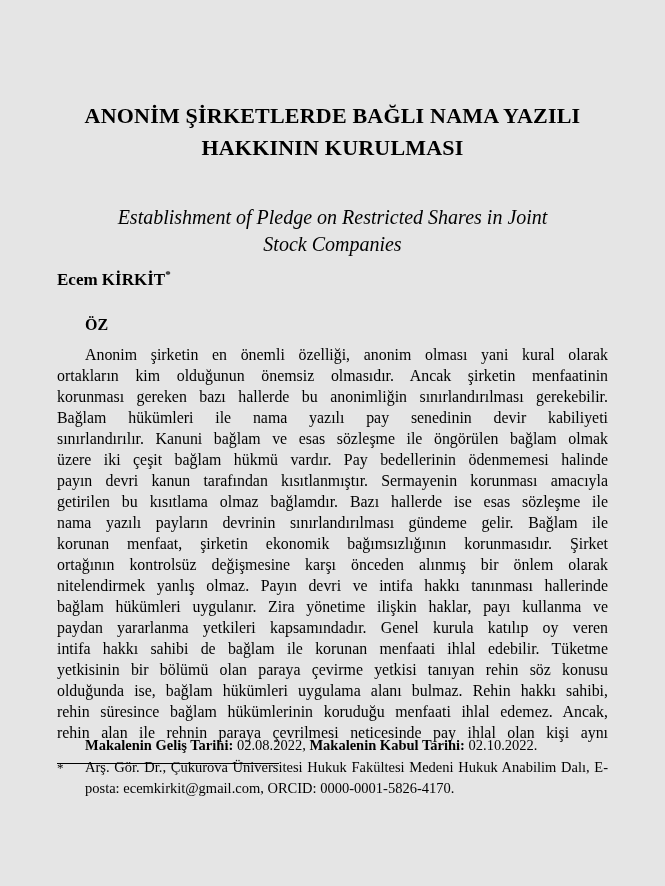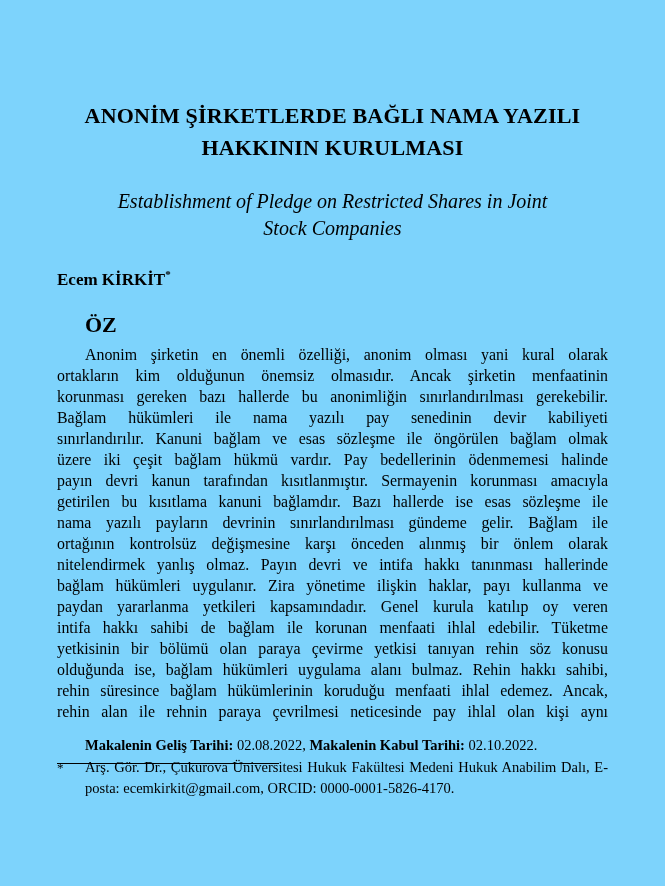--- a/index.html
+++ b/index.html
@@ -4,39 +4,39 @@
 <style>
   html, body {
     margin: 0;
     padding: 0;
     background: #ffffff;
   }
   .page {
     position: relative;
     width: 665px;
     height: 886px;
-    background: #7dd3fc;
+    background: #e5e5e5;
     color: #000000;
     font-family: "Liberation Serif", "DejaVu Serif", serif;
     overflow: hidden;
   }
   .title-block {
     position: absolute;
     top: 100px;
     left: 57px;
     right: 57px;
     text-align: center;
     font-weight: bold;
     font-size: 22px;
     line-height: 32px;
     letter-spacing: 0.2px;
   }
   .subtitle-block {
     position: absolute;
-    top: 188px;
+    top: 204px;
     left: 57px;
     right: 57px;
     text-align: center;
     font-style: italic;
     font-size: 20px;
     line-height: 27px;
   }
   .author-line {
     position: absolute;
     top: 268px;
@@ -49,21 +49,21 @@
   }
   .author-line sup {
     font-size: 11px;
     line-height: 0;
   }
   .oz-heading {
     position: absolute;
     top: 314px;
     left: 85px;
     font-weight: bold;
-    font-size: 22px;
+    font-size: 16px;
     line-height: 22px;
   }
   .abstract {
     position: absolute;
     top: 344px;
     left: 57px;
     width: 551px;
     font-size: 15.9px;
     line-height: 21px;
   }
@@ -130,22 +130,23 @@
   <div class="oz-heading">ÖZ</div>
 
   <div class="abstract">
       <div class="abstract-line">Anonim şirketin en önemli özelliği, anonim olması yani kural olarak</div>
       <div class="abstract-line">ortakların kim olduğunun önemsiz olmasıdır. Ancak şirketin menfaatinin</div>
       <div class="abstract-line">korunması gereken bazı hallerde bu anonimliğin sınırlandırılması gerekebilir.</div>
       <div class="abstract-line">Bağlam hükümleri ile nama yazılı pay senedinin devir kabiliyeti</div>
       <div class="abstract-line">sınırlandırılır. Kanuni bağlam ve esas sözleşme ile öngörülen bağlam olmak</div>
       <div class="abstract-line">üzere iki çeşit bağlam hükmü vardır. Pay bedellerinin ödenmemesi halinde</div>
       <div class="abstract-line">payın devri kanun tarafından kısıtlanmıştır. Sermayenin korunması amacıyla</div>
-      <div class="abstract-line">getirilen bu kısıtlama kanuni bağlamdır. Bazı hallerde ise esas sözleşme ile</div>
+      <div class="abstract-line">getirilen bu kısıtlama olmaz bağlamdır. Bazı hallerde ise esas sözleşme ile</div>
       <div class="abstract-line">nama yazılı payların devrinin sınırlandırılması gündeme gelir. Bağlam ile</div>
+      <div class="abstract-line">korunan menfaat, şirketin ekonomik bağımsızlığının korunmasıdır. Şirket</div>
       <div class="abstract-line">ortağının kontrolsüz değişmesine karşı önceden alınmış bir önlem olarak</div>
       <div class="abstract-line">nitelendirmek yanlış olmaz. Payın devri ve intifa hakkı tanınması hallerinde</div>
       <div class="abstract-line">bağlam hükümleri uygulanır. Zira yönetime ilişkin haklar, payı kullanma ve</div>
       <div class="abstract-line">paydan yararlanma yetkileri kapsamındadır. Genel kurula katılıp oy veren</div>
       <div class="abstract-line">intifa hakkı sahibi de bağlam ile korunan menfaati ihlal edebilir. Tüketme</div>
       <div class="abstract-line">yetkisinin bir bölümü olan paraya çevirme yetkisi tanıyan rehin söz konusu</div>
       <div class="abstract-line">olduğunda ise, bağlam hükümleri uygulama alanı bulmaz. Rehin hakkı sahibi,</div>
       <div class="abstract-line">rehin süresince bağlam hükümlerinin koruduğu menfaati ihlal edemez. Ancak,</div>
       <div class="abstract-line">rehin alan ile rehnin paraya çevrilmesi neticesinde pay ihlal olan kişi aynı</div>
     </div>

